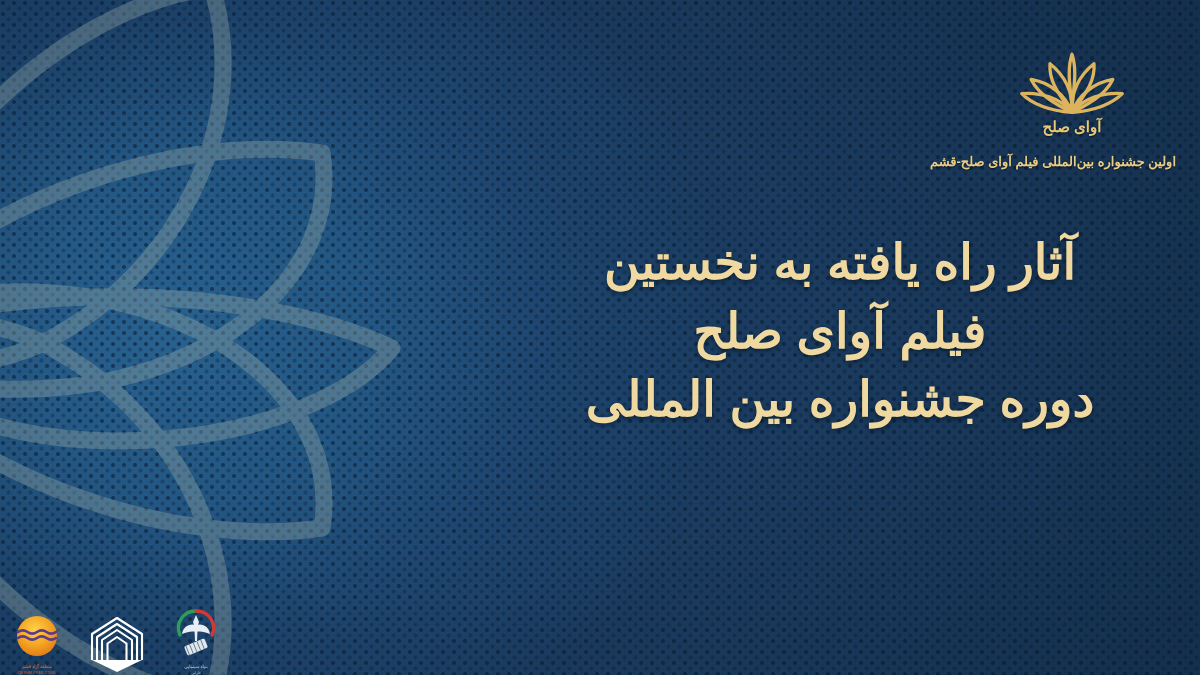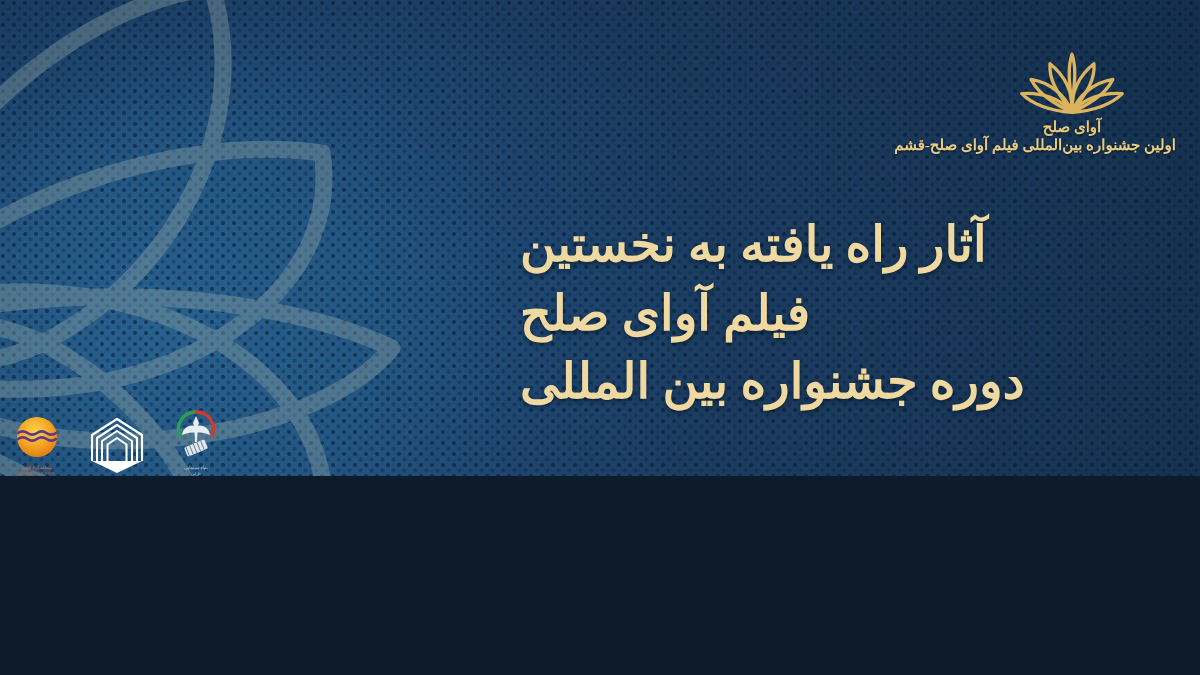--- a/index.html
+++ b/index.html
@@ -2,23 +2,23 @@
 <html lang="fa" dir="rtl"><head>
 <meta charset="utf-8">
 <title>Avaye Solh Film Festival Banner</title>
 <style>
   html,body{margin:0;padding:0;background:#0d1b2a;}
   *{box-sizing:border-box;}
 
   .stage{
     position:relative;
     width:1200px;
-    height:476px;
+    height:675px;
     overflow:hidden;
-    font-family:Liberation Serif, serif;
+    font-family:Liberation Sans, sans-serif;
     background:#1d4063;
   }
 
   
   .bg-base{
     position:absolute; inset:0;
     background:
       radial-gradient(ellipse 560px 470px at 170px 330px, #28618f 0%, #235682 38%, #1e4670 66%, #1b3c60 100%),
       linear-gradient(115deg,#1d4067 0%,#1c3e64 45%,#1a3a5c 100%);
   }
@@ -58,37 +58,37 @@
     margin-top:3px;
     color:#e6c878;
     font-size:15px;
     font-weight:700;
     letter-spacing:.4px;
     line-height:1.1;
     direction:rtl;
     text-shadow:0 1px 2px rgba(0,0,0,.5);
   }
   .brand-sub{
-    margin-top:0;
+    margin-top:18px;
     color:#e9cd86;
-    font-size:15px;
+    font-size:13px;
     font-weight:700;
     line-height:1.25;
     direction:rtl;
     white-space:nowrap;
     text-shadow:0 1px 2px rgba(0,0,0,.55);
   }
 
   
   .headline{
     position:absolute;
     right:40px;
-    top:211px;
+    top:228px;
     width:640px;
-    text-align:left;
+    text-align:center;
     direction:rtl;
   }
   .headline-line{
     display:block;
     color:#efd9a0;
     font-size:49px;
     font-weight:700;
     line-height:1.40;
     letter-spacing:0px;
     text-shadow:0 2px 5px rgba(4,16,30,.55);

